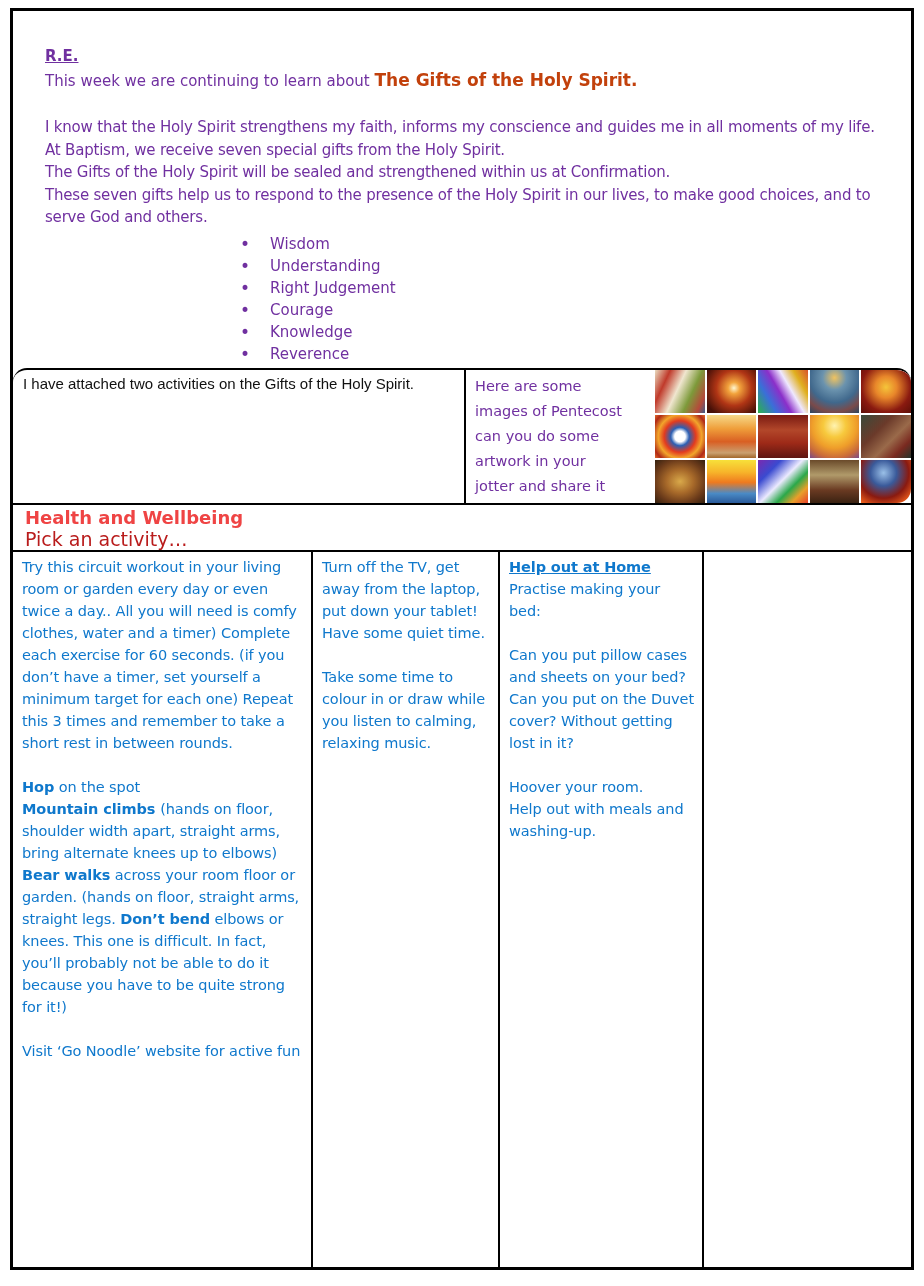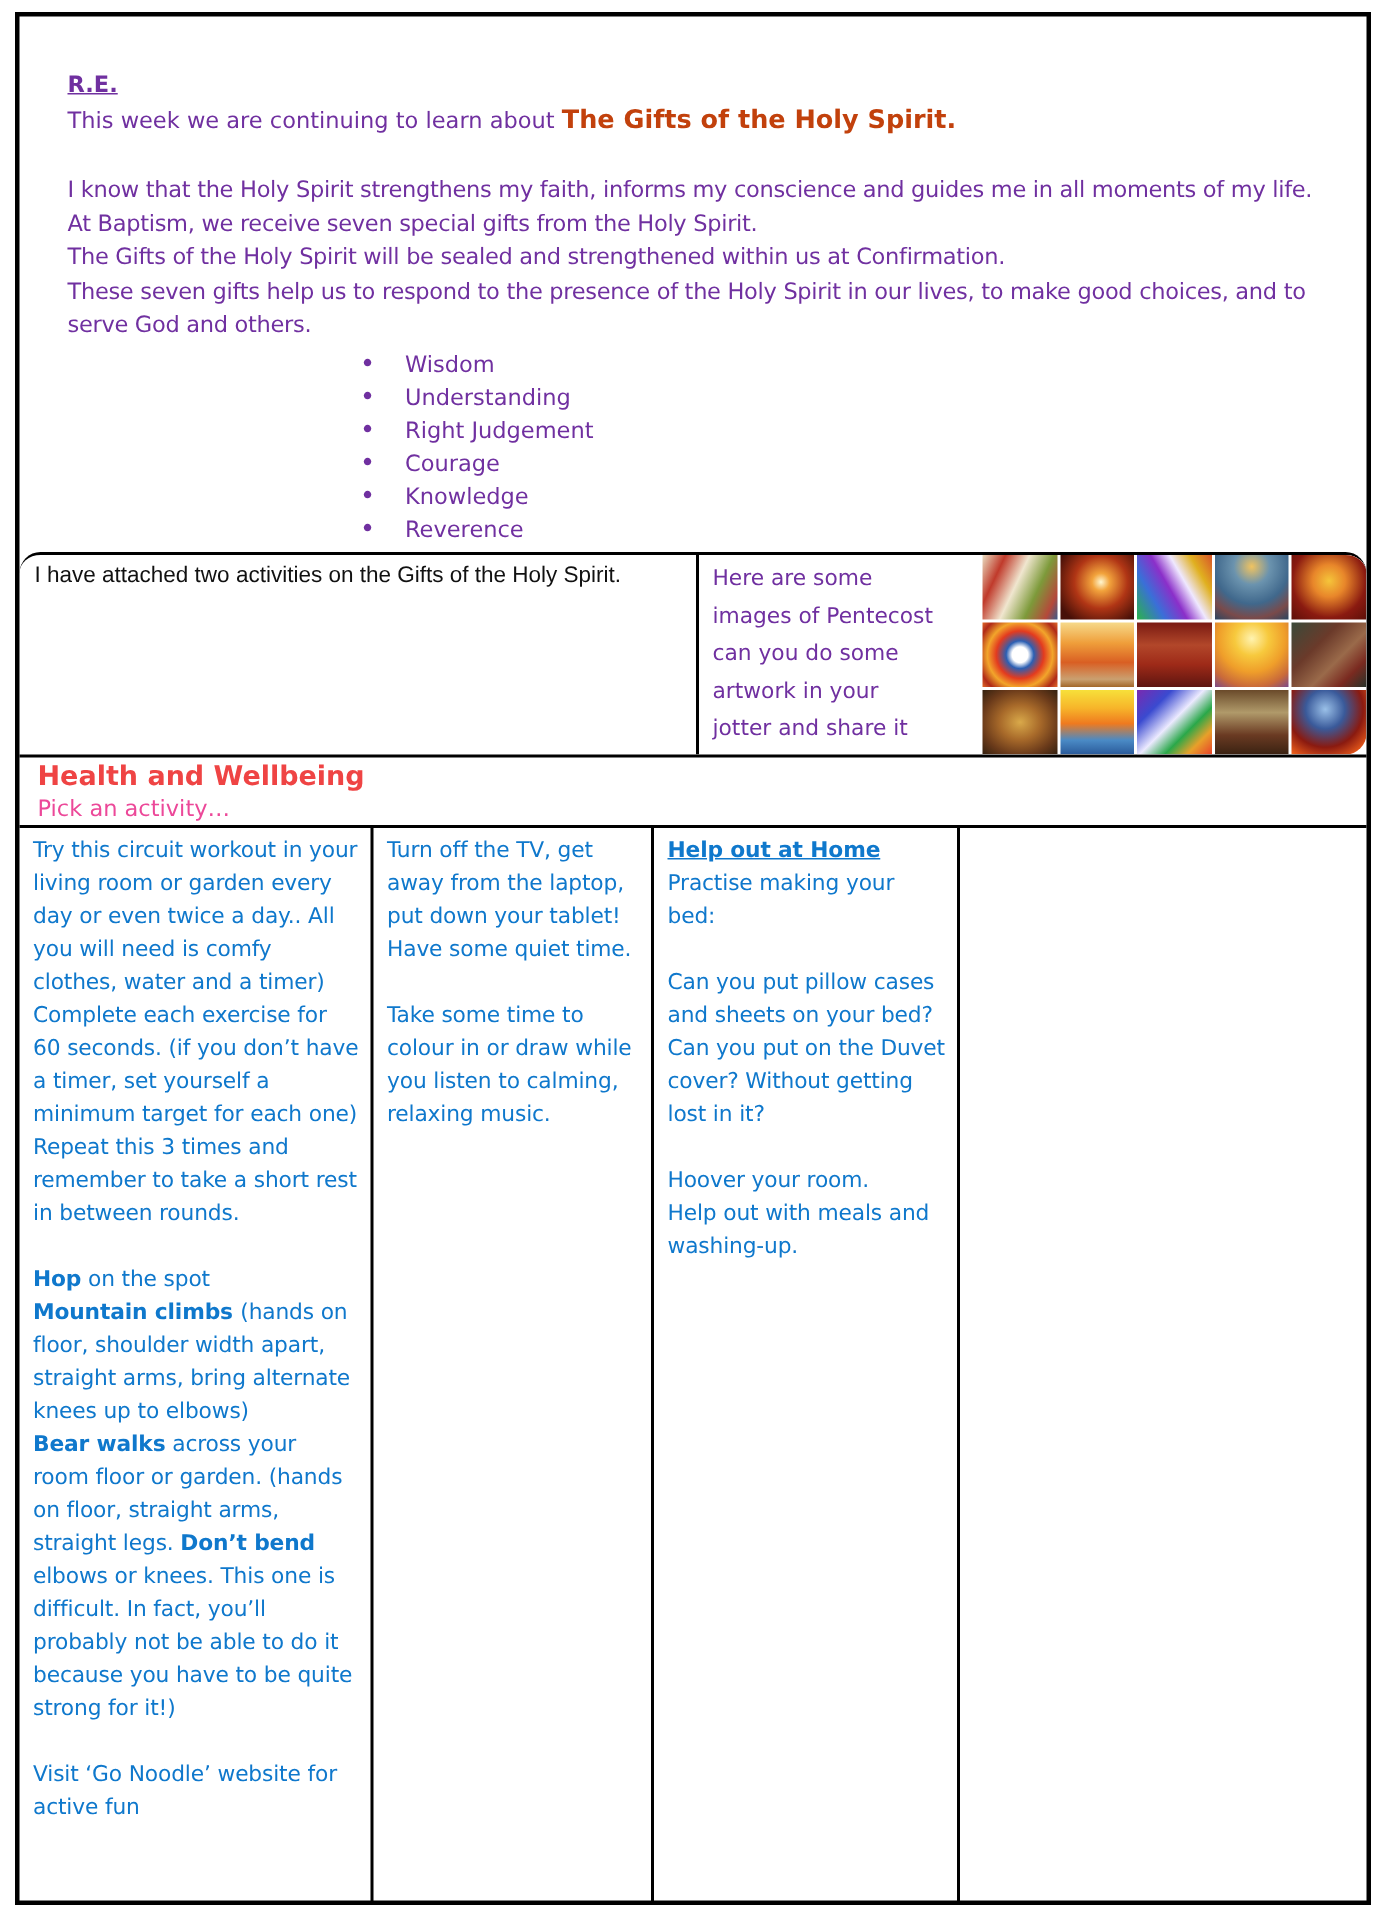--- a/index.html
+++ b/index.html
@@ -51,26 +51,26 @@
   .collage {
     margin-left:auto; width:256px; height:133px;
     display:grid; grid-template-columns:repeat(5,1fr);
     grid-template-rows:repeat(3,1fr); gap:2px; background:#fff;
   }
   .collage .tile { width:100%; height:100%; }
 
   
   .sec-c { height:47px; border-top:2px solid #000; padding:2px 12px; overflow:hidden; }
   .hw-head { color:#ef4444; font-weight:bold; font-size:18px; line-height:22px; }
-  .hw-sub  { color:#ec4899; font-size:15px; line-height:21px; }
+  .hw-sub  { color:#b91c1c; font-size:19px; line-height:21px; }
 
   
   .sec-d { height:719px; border-top:2px solid #000; display:flex; overflow:hidden; }
   .sec-d .col { padding:4px 8px 0 9px; overflow:hidden; }
-  .col-0 { width:236px; border-right:2px solid #000; }
+  .col-0 { width:300px; border-right:2px solid #000; }
   .col-1 { width:187px; border-right:2px solid #000; }
   .col-2 { width:204px; border-right:2px solid #000; }
   .col-3 { flex:1; }
   .sec-d p { color:#0F78CC; font-size:14.5px; line-height:22px; letter-spacing:-0.1px; }
   .sec-d .blank { height:22px; }
   .sec-d .b { font-weight:bold; }
   .sec-d .u { text-decoration:underline; }
 </style>
 </head>
 <body>

